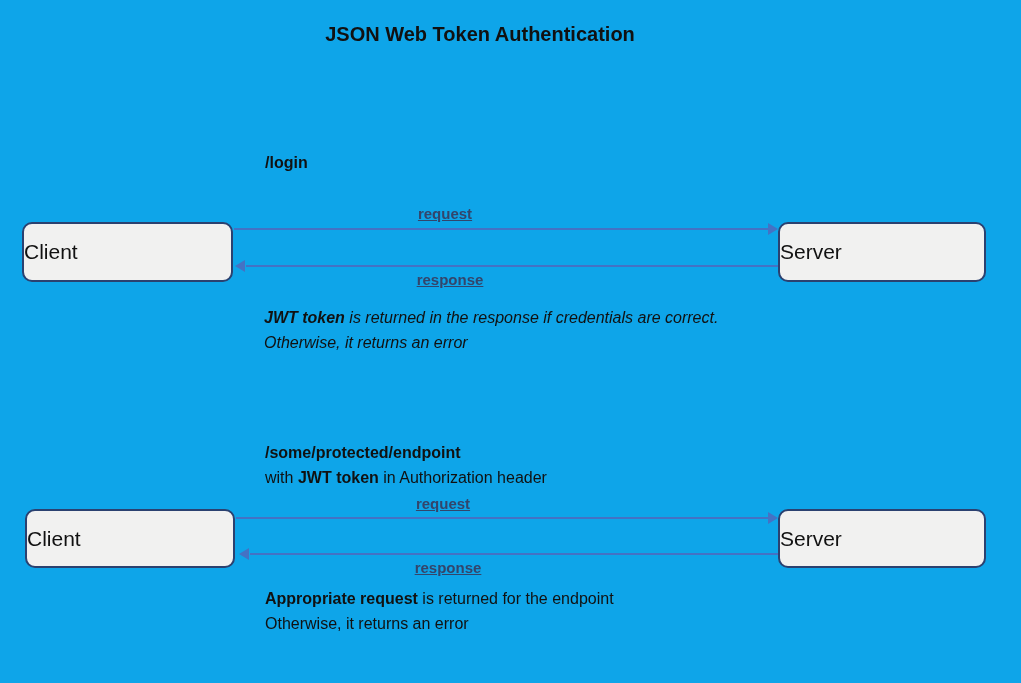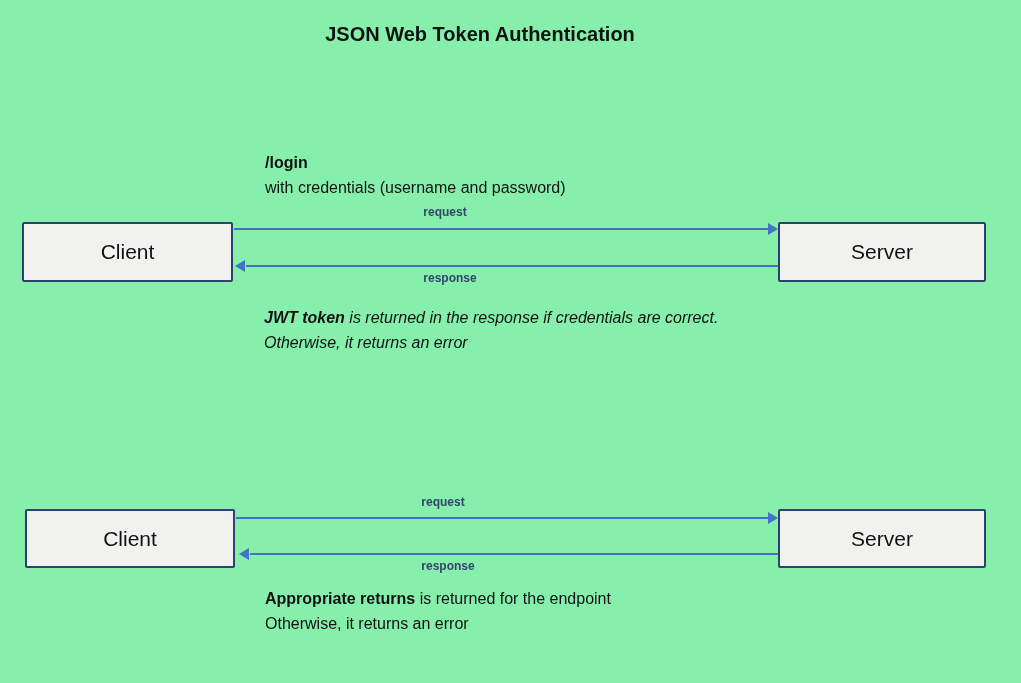--- a/index.html
+++ b/index.html
@@ -10,21 +10,21 @@
     --text: #111111;
   }
   * { margin: 0; padding: 0; box-sizing: border-box; }
   html, body { background: #ffffff; }
   body { font-family: "Liberation Sans", "DejaVu Sans", sans-serif; }
 
   .canvas {
     position: relative;
     width: 1021px;
     height: 683px;
-    background: #86efac;
+    background: #0ea5e9;
     overflow: hidden;
   }
 
   .title {
     position: absolute;
     left: 130px;
     top: 18px;
     width: 700px;
     text-align: center;
     font-size: 20px;
@@ -42,39 +42,40 @@
   }
   .top1 { left: 265px; top: 150px; }
   .bottom1 { left: 264px; top: 305px; font-style: italic; }
   .top2 { left: 265px; top: 440px; }
   .bottom2 { left: 265px; top: 586px; }
 
   .node {
     position: absolute;
     background: var(--box_fill);
     border: 2.5px solid var(--box_border);
-    border-radius: 2px;
+    border-radius: 10px;
     display: flex;
     align-items: center;
-    justify-content: center;
+    justify-content: flex-start;
     font-size: 21px;
     color: var(--text);
   }
   .client1 { left: 22px;  top: 222px; width: 211px; height: 60px; }
   .server1 { left: 778px; top: 222px; width: 208px; height: 60px; }
   .client2 { left: 25px;  top: 509px; width: 210px; height: 59px; }
   .server2 { left: 778px; top: 509px; width: 208px; height: 59px; }
 
   .msg-label {
     position: absolute;
     width: 200px;
     text-align: center;
-    font-size: 12px;
+    font-size: 15px;
     font-weight: bold;
     color: var(--label);
+    text-decoration: underline;
   }
   .req1 { left: 345px; top: 205px; }
   .res1 { left: 350px; top: 271px; }
   .req2 { left: 343px; top: 495px; }
   .res2 { left: 348px; top: 559px; }
 
   .hline {
     position: absolute;
     height: 0;
     border-top: 2px solid var(--arrow);
@@ -105,50 +106,51 @@
 </style>
 </head>
 <body>
 
 <div class="canvas">
 
   <div class="title">
     <div>JSON Web Token Authentication</div>
   </div>
 
-  <div class="annotation top1"><div class="rich-line"><span class="b">/login</span></div><div class="rich-line"><span>with credentials (username and password)</span></div></div>
+  <div class="annotation top1"><div class="rich-line"><span class="b">/login</span></div></div>
 
   <div class="node client1">
     <span>Client</span>
   </div>
   <div class="node server1">
     <span>Server</span>
   </div>
 
   <div class="msg-label req1">request</div>
   <div class="hline req1-line"></div>
   <div class="head head-right req1-head"></div>
 
   <div class="hline res1-line"></div>
   <div class="head head-left res1-head"></div>
   <div class="msg-label res1">response</div>
 
   <div class="annotation bottom1"><div class="rich-line"><span class="b">JWT token</span><span> is returned in the response if credentials are correct.</span></div><div class="rich-line"><span>Otherwise, it returns an error</span></div></div>
 
+  <div class="annotation top2"><div class="rich-line"><span class="b">/some/protected/endpoint</span></div><div class="rich-line"><span>with </span><span class="b">JWT token</span><span> in Authorization header</span></div></div>
 
   <div class="node client2">
     <span>Client</span>
   </div>
   <div class="node server2">
     <span>Server</span>
   </div>
 
   <div class="msg-label req2">request</div>
   <div class="hline req2-line"></div>
   <div class="head head-right req2-head"></div>
 
   <div class="hline res2-line"></div>
   <div class="head head-left res2-head"></div>
   <div class="msg-label res2">response</div>
 
-  <div class="annotation bottom2"><div class="rich-line"><span class="b">Appropriate returns</span><span> is returned for the endpoint</span></div><div class="rich-line"><span>Otherwise, it returns an error</span></div></div>
+  <div class="annotation bottom2"><div class="rich-line"><span class="b">Appropriate request</span><span> is returned for the endpoint</span></div><div class="rich-line"><span>Otherwise, it returns an error</span></div></div>
 
 </div>
 
 </body></html>

